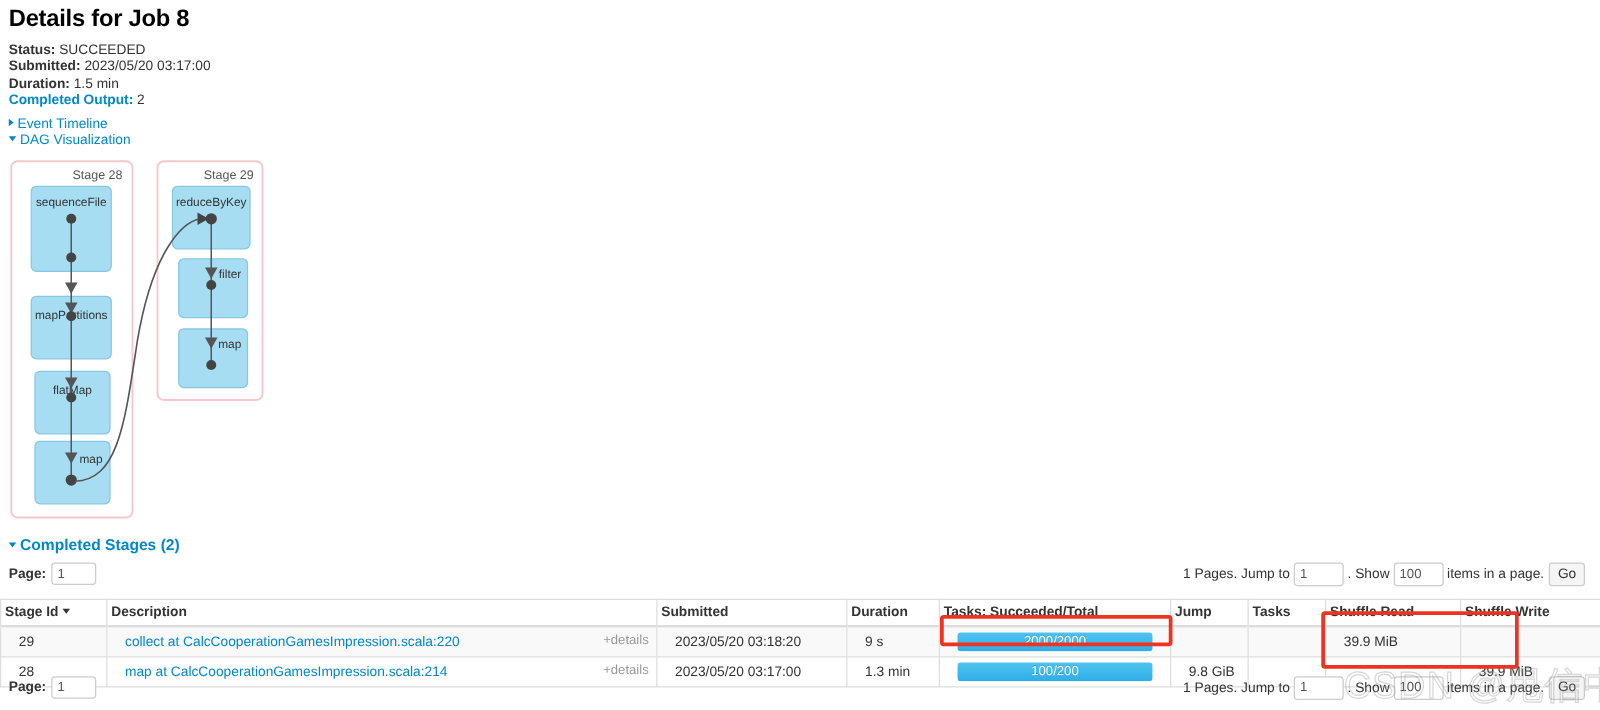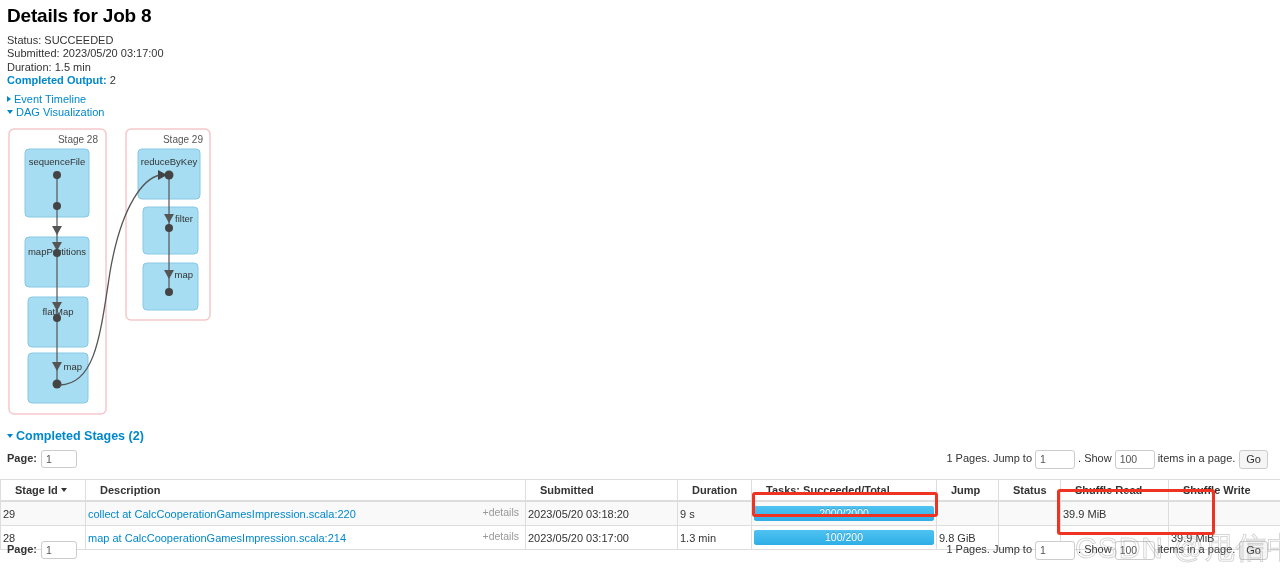--- a/index.html
+++ b/index.html
@@ -29,21 +29,21 @@
     letter-spacing: -0.2px;
   }
   #summary {
     position: absolute;
     left: 7px;
     top: 34px;
     line-height: 13.4px;
     font-size: 11px;
   }
   #summary .row { white-space: nowrap; }
-  #summary .lbl { font-weight: normal; color: #333; }
+  #summary .lbl { font-weight: bold; color: #333; }
   #summary .val { color: #333; }
   #summary .lbl-link { font-weight: bold; color: #0088cc; }
 
   
   #toggles {
     position: absolute;
     left: 7px;
     top: 93px;
     line-height: 12.5px;
   }
@@ -169,32 +169,32 @@
     top: 479px;
     width: 1280px;
     border-collapse: collapse;
     font-size: 11px;
     table-layout: fixed;
   }
   #stages-table th {
     text-align: left;
     font-weight: bold;
     color: #333;
-    padding: 4px 14px;
+    padding: 4px 3px;
     border-top: 1px solid #dddddd;
     border-bottom: 2px solid #dddddd;
     background: #ffffff;
     font-size: 11px;
     white-space: nowrap;
     height: 11px;
     vertical-align: middle;
     margin-left: 24px;
   }
   #stages-table td {
-    padding: 4px 2px;
+    padding: 4px 14px;
     border-bottom: 1px solid #dddddd;
     border-right: 1px solid #dddddd;
     vertical-align: middle;
     height: 11px;
     overflow: hidden;
     white-space: nowrap;
     margin-top: 30px;
   }
   #stages-table th { border-right: 1px solid #dddddd; }
   #stages-table th:first-child,
@@ -386,21 +386,21 @@
     <col style="width:112px">
   </colgroup>
   <thead>
     <tr>
       <th><span>Stage Id</span><span class="sort-caret"></span></th>
       <th>Description</th>
       <th>Submitted</th>
       <th>Duration</th>
       <th>Tasks: Succeeded/Total</th>
       <th>Jump</th>
-      <th>Status</th>
+      <th>Tasks</th>
       <th>Shuffle Read</th>
       <th>Shuffle Write</th>
     </tr>
   </thead>
   <tbody>
     <tr class="odd">
       <td>29</td>
       <td class="desc-cell">
         <span class="desc-link">collect at CalcCooperationGamesImpression.scala:220</span>
         <span class="details-link">+details</span>

